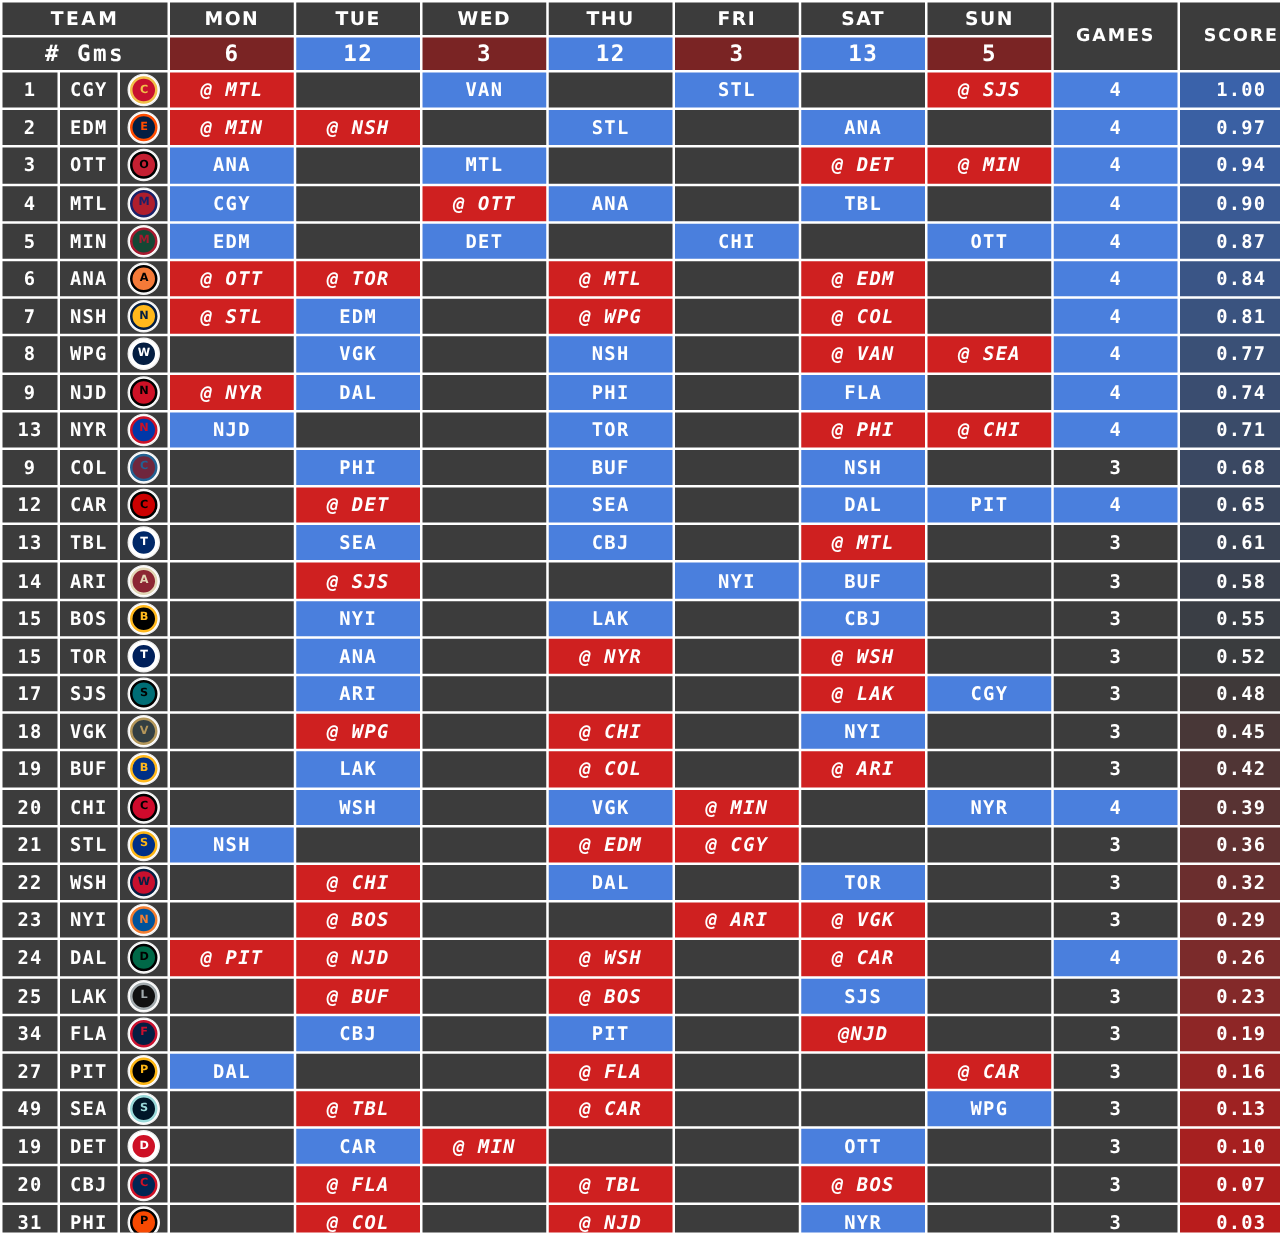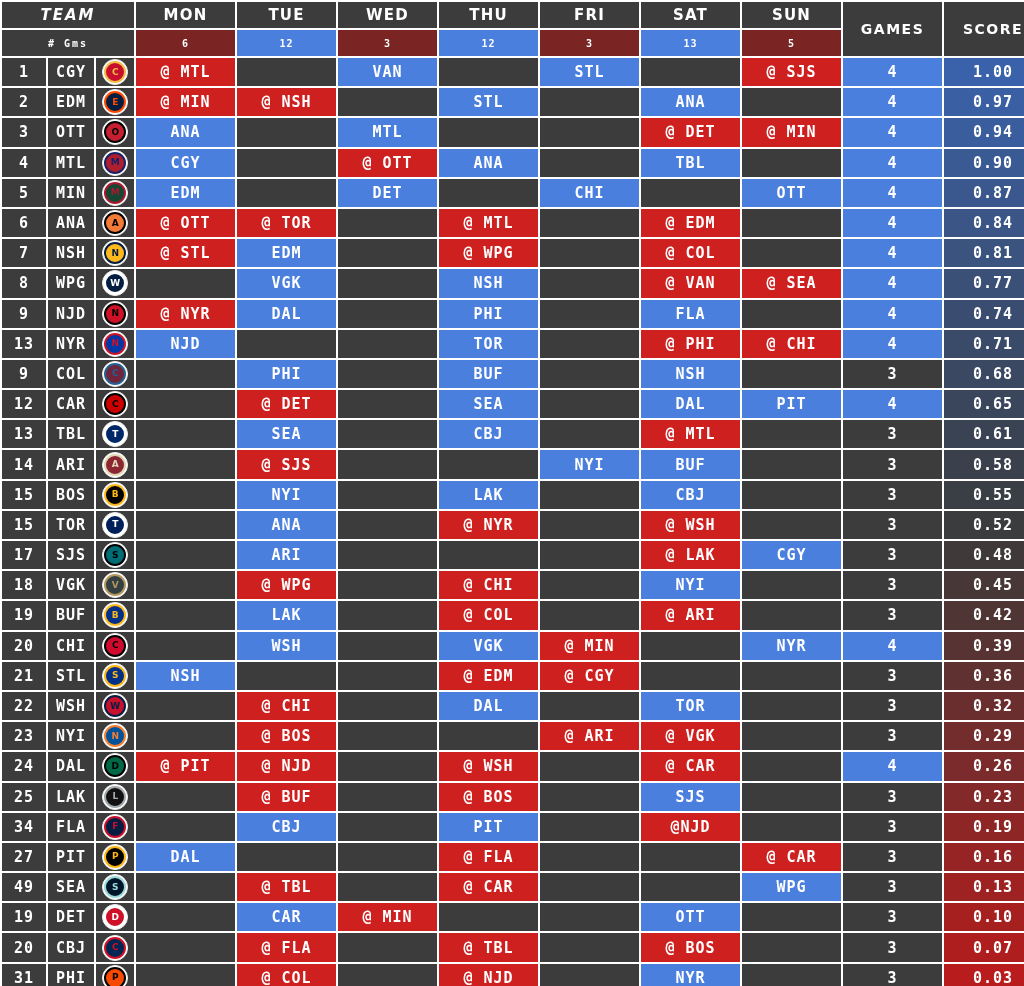--- a/index.html
+++ b/index.html
@@ -42,45 +42,45 @@
   col.c-score { width: 98px; }
 
   
   tr.hdr1 th {
     height: 26px;
     background: #3c3c3c;
     font-size: 15px;
     letter-spacing: 1.2px;
     font-family: "DejaVu Sans", "Liberation Sans", sans-serif;
   }
-  tr.hdr1 th.teamhdr { letter-spacing: 2px; font-style: italic; }
+  tr.hdr1 th.teamhdr { letter-spacing: 2px; }
   tr.hdr1 th.sidehdr {
     font-size: 14px;
     letter-spacing: 1.5px;
   }
 
   
   tr.hdr2 td {
     height: 26px;
-    font-size: 10px;
+    font-size: 18px;
     letter-spacing: 1px;
   }
   tr.hdr2 td.lbl {
     background: #3c3c3c;
     letter-spacing: 2px;
   }
 
   
   tr.brow td { height: 28.2px; font-size: 15px; letter-spacing: 1px; }
   td.rank { background: #3c3c3c; font-size: 15px; }
   td.abbr { background: #3c3c3c; font-size: 15px; letter-spacing: 1px; }
   td.logo { background: #3c3c3c; position: relative; }
   td.cell { background: #3c3c3c; }
   td.cell.home { background: #4a7fdd; }
-  td.cell.away { background: #cf2020; }
+  td.cell.away { background: #cf2020; font-style: italic; }
   td.games { background: #3c3c3c; }
   td.games.g4 { background: #4a7fdd; }
   td.score { }
 
   
   .logo-badge {
     width: 26px; height: 26px;
     border-radius: 50%;
     background: #ffffff;
     display: flex;

